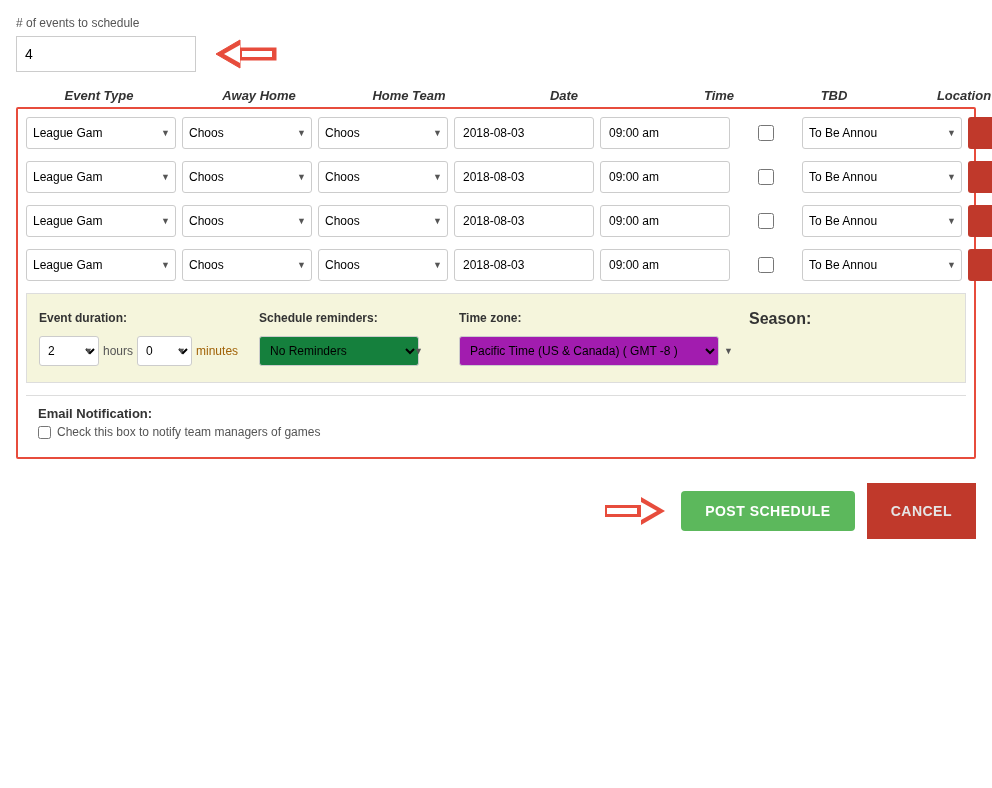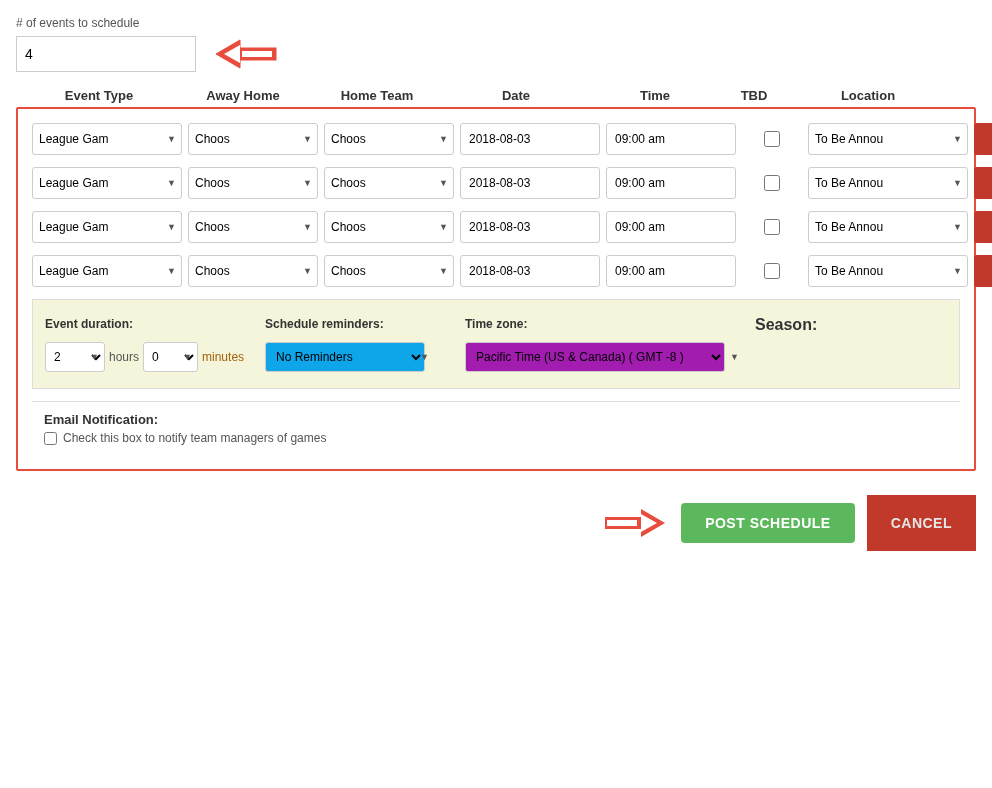--- a/index.html
+++ b/index.html
@@ -37,36 +37,37 @@
     
     .red-arrow {
       display: flex;
       align-items: center;
     }
 
     
     .col-headers {
       display: grid;
       grid-template-columns: 150px 130px 130px 140px 130px 60px 160px 120px;
-      gap: 4px;
+      gap: 20px;
       padding: 0 8px;
       margin-bottom: 4px;
+      font-style: italic;
     }
     .col-header {
       font-weight: bold;
       font-size: 13px;
       color: #333;
       text-align: center;
     }
 
     
     .main-container {
       border: 2px solid #e74c3c;
       border-radius: 2px;
-      padding: 14px;
+      padding: 8px;
     }
 
     
     .event-row {
       display: grid;
       grid-template-columns: 150px 130px 130px 140px 130px 60px 160px 120px;
       gap: 6px;
       align-items: center;
       margin-bottom: 12px;
     }
@@ -164,21 +165,21 @@
       background: #fff;
     }
 
     .reminders-select {
       width: 160px;
       height: 30px;
       border: 1px solid #ccc;
       border-radius: 3px;
       padding: 2px 6px;
       font-size: 12px;
-      background: #0ea5e9;
+      background: #15803d;
     }
 
     
     .email-section {
       margin-top: 12px;
       padding: 10px 12px;
       border-top: 1px solid #ddd;
     }
 
     .email-label {

